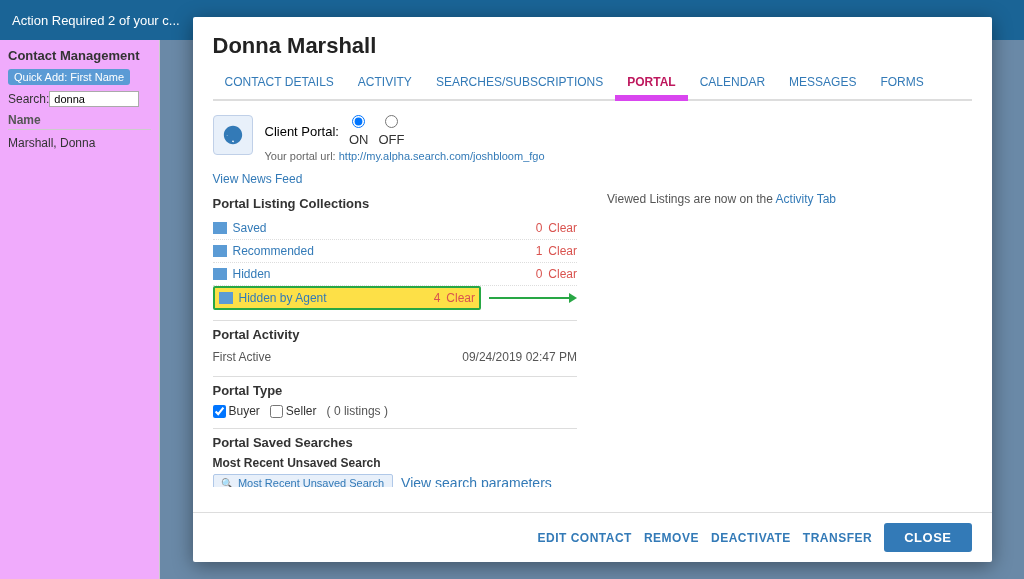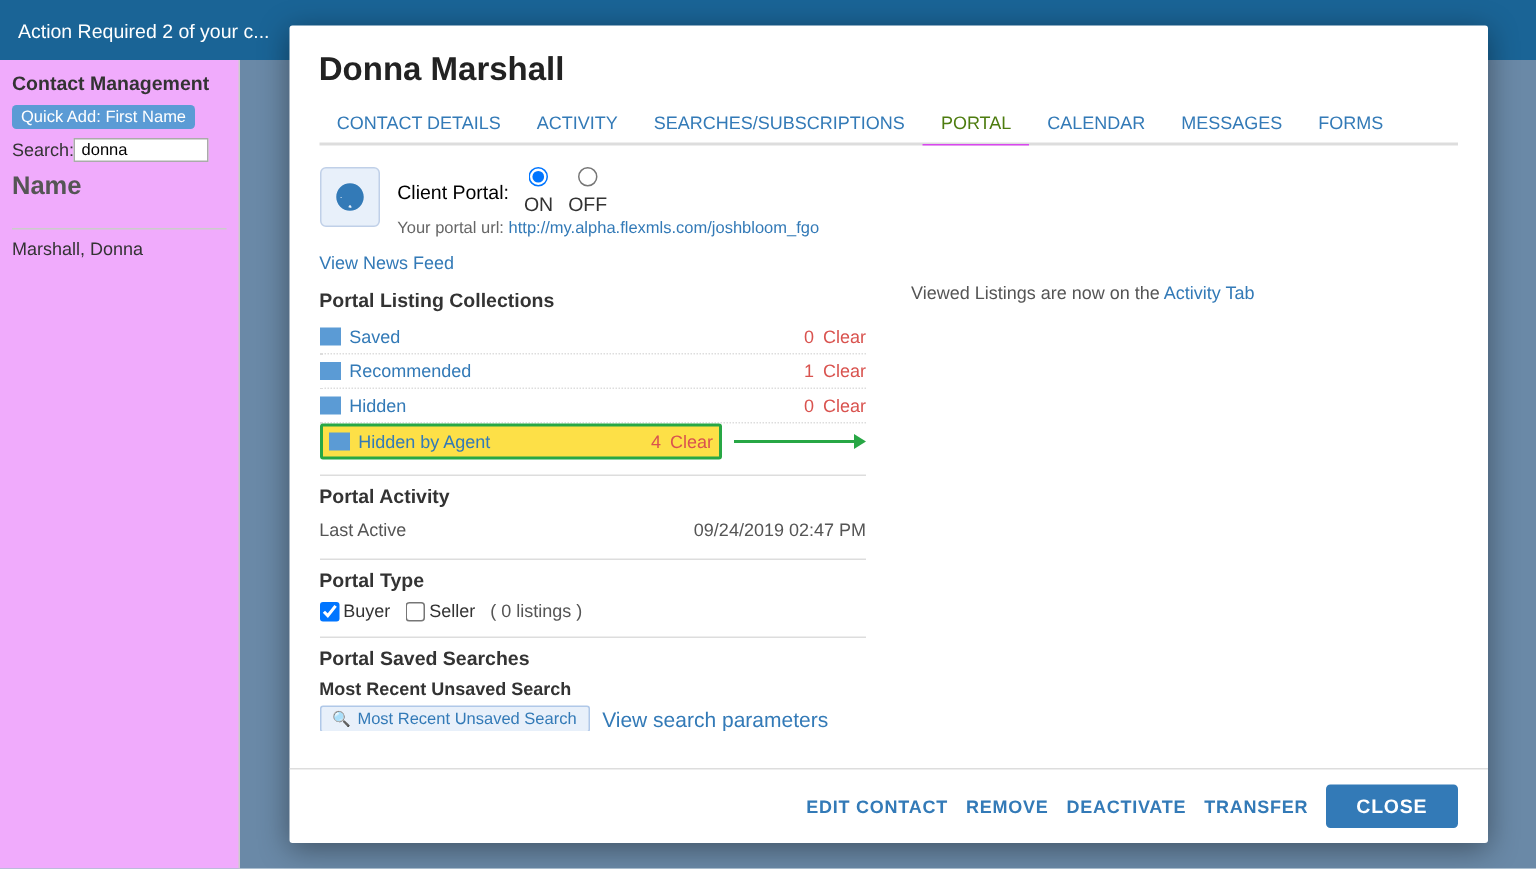--- a/index.html
+++ b/index.html
@@ -67,25 +67,25 @@
     }
 
     .sidebar-search input {
       width: 90px;
       font-size: 11px;
       padding: 1px 4px;
       border: 1px solid #aaa;
     }
 
     .sidebar-col-header {
-      font-size: 17px;
+      font-size: 12px;
       font-weight: bold;
       color: #555;
       border-bottom: 1px solid #ccc;
-      padding-bottom: 18px;
+      padding-bottom: 2px;
       margin-bottom: 4px;
     }
 
     .sidebar-row {
       font-size: 12px;
       color: #333;
       padding: 2px 0;
     }
 
     
@@ -130,23 +130,23 @@
       color: #337ab7;
       padding: 6px 12px;
       cursor: pointer;
       text-decoration: none;
       border-bottom: 2px solid transparent;
       margin-bottom: -2px;
       white-space: nowrap;
     }
 
     .tab.active {
-      color: #4d7c0f;
-      border-bottom: 1px solid #d946ef;
-      font-weight: normal;
+      color: #be185d;
+      border-bottom: 6px solid #d946ef;
+      font-weight: bold;
     }
 
     .modal-body {
       padding: 14px 20px;
       overflow-y: auto;
       flex: 1;
     }
 
     .portal-top {
       display: flex;
@@ -438,21 +438,21 @@
               <input type="radio" name="portal-status" checked="" style="">
               <span>ON</span>
             </label>
             <label class="radio-label">
               <input type="radio" name="portal-status" style="">
               <span>OFF</span>
             </label>
           </div>
           <div class="portal-url">
             <span>Your portal url:</span>
-            <span style="color:#337ab7;">http://my.alpha.flexmls.com/joshbloom_fgo</span>
+            <span style="color:#337ab7;">http://my.alpha.search.com/joshbloom_fgo</span>
           </div>
         </div>
       </div>
 
       <div class="content-grid">
         <div class="left-col">
           <a class="view-news-feed">View News Feed</a>
 
           <div class="section-title">Portal Listing Collections</div>
 
@@ -490,21 +490,21 @@
               <div style="display:flex;align-items:center;margin-left:8px;">
                 <div style="width:80px;height:2px;background:#28a745;"></div>
                 <div style="width:0;height:0;border-top:5px solid transparent;border-bottom:5px solid transparent;border-right:8px solid #28a745;transform:rotate(180deg);"></div>
               </div>
             </div>
           </div>
 
           <div class="portal-activity-section">
             <div class="section-title">Portal Activity</div>
             <div class="activity-row">
-              <span>Last Active</span>
+              <span>First Active</span>
               <span>09/24/2019 02:47 PM</span>
             </div>
           </div>
 
           <div class="portal-type-section">
             <div class="section-title">Portal Type</div>
             <div class="portal-type-row">
               <label style="display:flex;align-items:center;gap:3px;">
                 <input type="checkbox" checked="" style="">
                 <span>Buyer</span>

